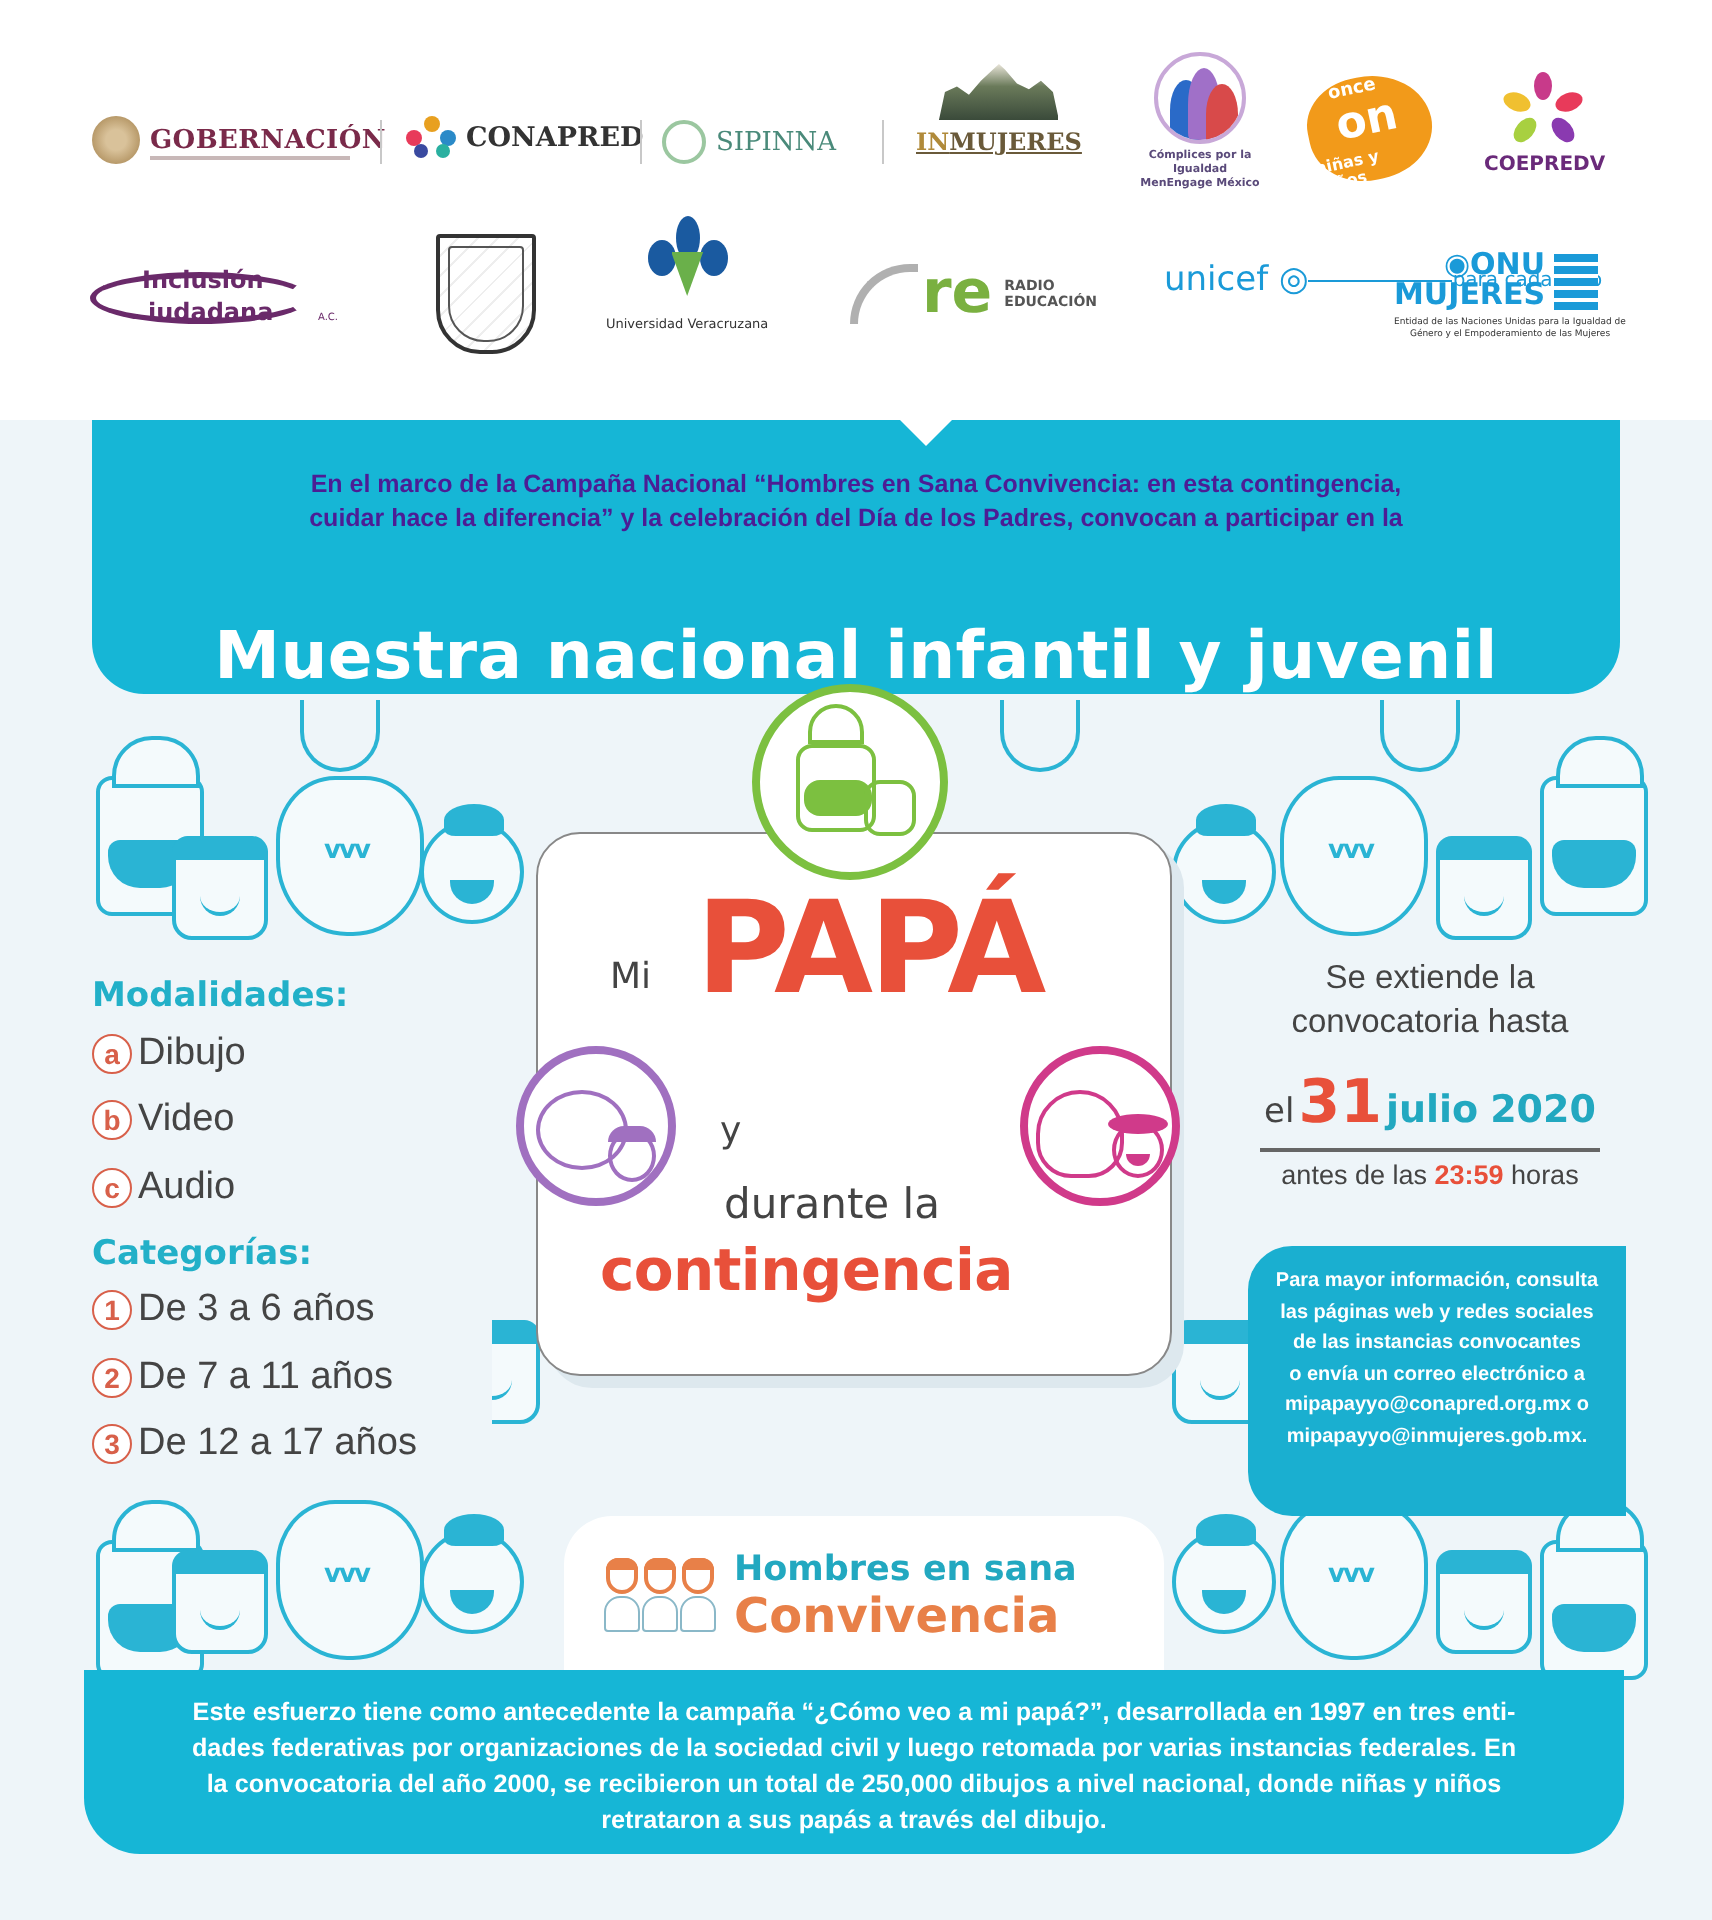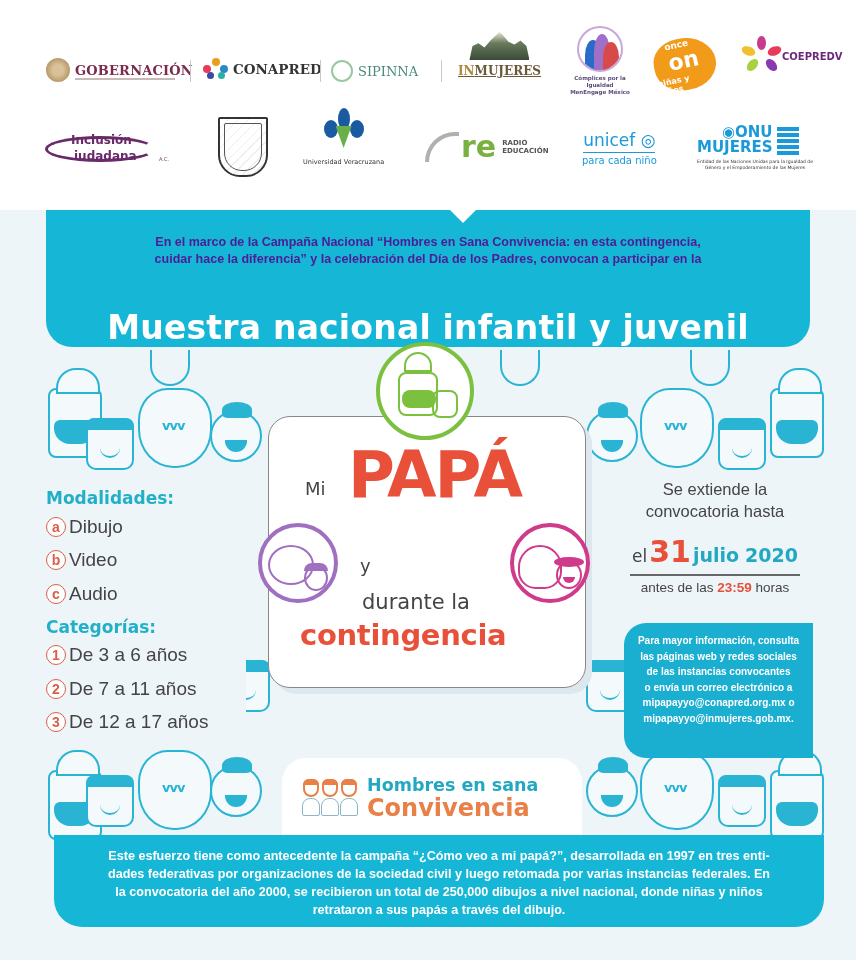--- a/index.html
+++ b/index.html
@@ -27,42 +27,42 @@
   .lg-inm .t b { color: #b08a3a; }
   .lg-cmp { left: 560px; top: 26px; flex-direction: column; }
   .lg-cmp .c { width: 46px; height: 46px; border-radius: 50%; border: 2px solid #c8a8d8; position: relative; overflow: hidden; background: #fff; }
   .lg-cmp .c span { position: absolute; border-radius: 50% 50% 10% 10%; }
   .lg-cmp .t { font-size: 5.5px; color: #5a4a7a; margin-top: 3px; text-align: center; width: 80px; line-height: 1.3; font-weight: bold; }
   .lg-once { left: 654px; top: 38px; width: 62px; height: 52px; }
   .lg-once .blob { position: absolute; inset: 0; background: #f29a1a; border-radius: 45% 55% 50% 50%; transform: rotate(-12deg); }
   .lg-once .t1 { position: absolute; left: 10px; top: 2px; font-size: 9px; font-weight: bold; color: #fff; transform: rotate(-12deg); }
   .lg-once .on { position: absolute; left: 14px; top: 10px; font-size: 22px; font-weight: bold; color: #fff; transform: rotate(-12deg); }
   .lg-once .t2 { position: absolute; left: 4px; top: 36px; font-size: 8px; font-weight: bold; color: #fff; transform: rotate(-12deg); }
-  .lg-coe { left: 742px; top: 36px; flex-direction: row; align-items: center; }
+  .lg-coe { left: 742px; top: 36px; flex-direction: column; align-items: center; }
   .lg-coe .star { width: 40px; height: 40px; position: relative; }
   .lg-coe .star span { position: absolute; width: 9px; height: 14px; border-radius: 50%; }
   .lg-coe .t { font-size: 10px; font-weight: bold; color: #6a2a7a; margin-top: 1px; }
 
   .lg-inc { left: 45px; top: 128px; width: 125px; height: 40px; }
   .lg-inc .sw { position: absolute; left: 0; top: 8px; width: 110px; height: 26px; border: 3px solid #6a2a6a; border-radius: 50%; border-right-color: transparent; }
   .lg-inc .t1 { position: absolute; left: 26px; top: 5px; font-size: 12px; font-weight: bold; color: #6a2a6a; }
   .lg-inc .t2 { position: absolute; left: 29px; top: 21px; font-size: 12px; font-weight: bold; color: #6a2a6a; }
   .lg-inc .t3 { position: absolute; left: 114px; top: 28px; font-size: 5px; color: #6a2a6a; }
   .lg-esc { left: 218px; top: 117px; width: 50px; height: 60px; border: 2px solid #333; border-radius: 2px 2px 22px 22px; background: repeating-linear-gradient(135deg, #fff 0 6px, #eee 6px 7px); }
   .lg-esc::after { content: ""; position: absolute; left: 4px; top: 4px; right: 4px; bottom: 4px; border: 1px solid #555; border-radius: 2px 2px 18px 18px; }
   .lg-uv { left: 303px; top: 108px; flex-direction: column; align-items: center; }
   .lg-uv .fl { width: 40px; height: 44px; position: relative; }
   .lg-uv .fl .p { position: absolute; background: #1a5aa0; border-radius: 50% 50% 50% 50%; }
   .lg-uv .fl .v { position: absolute; left: 12px; top: 18px; width: 16px; height: 22px; background: #6ab04a; clip-path: polygon(0 0, 100% 0, 50% 100%); }
   .lg-uv .t { font-size: 6.5px; color: #333; margin-top: 6px; }
   .lg-re { left: 425px; top: 132px; }
   .lg-re .wv { width: 34px; height: 30px; border-radius: 30px 0 0 0; border-top: 4px solid #b0b0b0; border-left: 4px solid #b0b0b0; margin-right: 2px; }
   .lg-re .e { font-size: 30px; font-weight: bold; color: #7ab040; line-height: 30px; margin-right: 6px; }
   .lg-re .t { font-size: 7px; font-weight: bold; color: #555; line-height: 1.2; }
-  .lg-uni { left: 582px; top: 130px; flex-direction: column; align-items: center; }
+  .lg-uni { left: 582px; top: 130px; flex-direction: row; align-items: center; }
   .lg-uni .t1 { font-size: 17px; color: #1a9ad8; }
   .lg-uni .line { width: 72px; height: 1px; background: #1a9ad8; margin: 2px 0; }
   .lg-uni .t2 { font-size: 10px; color: #1a9ad8; }
   .lg-onu { left: 697px; top: 125px; }
   .lg-onu .t1 { font-size: 15px; font-weight: bold; color: #1a9ad8; line-height: 1; text-align: right; }
   .lg-onu .t2 { font-size: 15px; font-weight: bold; color: #1a9ad8; line-height: 1; }
   .lg-onu .bx { width: 22px; height: 30px; background: repeating-linear-gradient(0deg, #1a9ad8 0 4px, #fff 4px 6px); margin-left: 4px; }
   .lg-onu .sub { position: absolute; left: 0; top: 34px; width: 116px; font-size: 4.5px; color: #333; line-height: 1.3; text-align: center; }
 
   
@@ -126,21 +126,21 @@
   
   .hsc { position: absolute; left: 282px; top: 548px; width: 300px; height: 80px; background: #fff; border-radius: 24px 24px 0 0; display: flex; align-items: center; padding-left: 20px; }
   .hsc .men { display: flex; margin-right: 8px; }
   .hsc .man { width: 18px; height: 38px; position: relative; margin-right: 1px; }
   .hsc .man .hd { position: absolute; left: 1px; top: 0; width: 16px; height: 18px; border: 2px solid #e88048; border-radius: 6px 6px 8px 8px; background: #fff; }
   .hsc .man .hd::before { content: ""; position: absolute; left: -2px; top: -2px; right: -2px; height: 6px; background: #e88048; border-radius: 6px 6px 0 0; }
   .hsc .man .bd { position: absolute; left: 0; top: 19px; width: 18px; height: 18px; border: 1.5px solid #8ab8c8; border-radius: 8px 8px 2px 2px; }
   .hsc .t1 { font-family: "DejaVu Sans", sans-serif; font-weight: bold; font-size: 17.5px; color: #22a8c0; line-height: 20px; }
   .hsc .t2 { font-family: "DejaVu Sans", sans-serif; font-weight: bold; font-size: 24px; color: #e88048; line-height: 26px; }
 
-  .bottom-banner { position: absolute; left: 42px; top: 625px; width: 770px; height: 92px; background: #16b6d6; border-radius: 0 0 28px 28px; color: #fff; text-align: center; font-family: "Liberation Sans", sans-serif; font-weight: bold; font-size: 12.6px; line-height: 18px; padding: 12px 22px 0; margin-left: 12px; }
+  .bottom-banner { position: absolute; left: 42px; top: 625px; width: 770px; height: 92px; background: #16b6d6; border-radius: 0 0 28px 28px; color: #fff; text-align: center; font-family: "Liberation Sans", sans-serif; font-weight: bold; font-size: 12.6px; line-height: 18px; padding: 12px 22px 0; }
 </style>
 </head>
 <body>
 
 <div class="logos">
   <div class="logo lg-gob">
     <div class="seal"></div>
     <span class="t">GOBERNACIÓN</span>
     <div class="sub"></div>
   </div>

